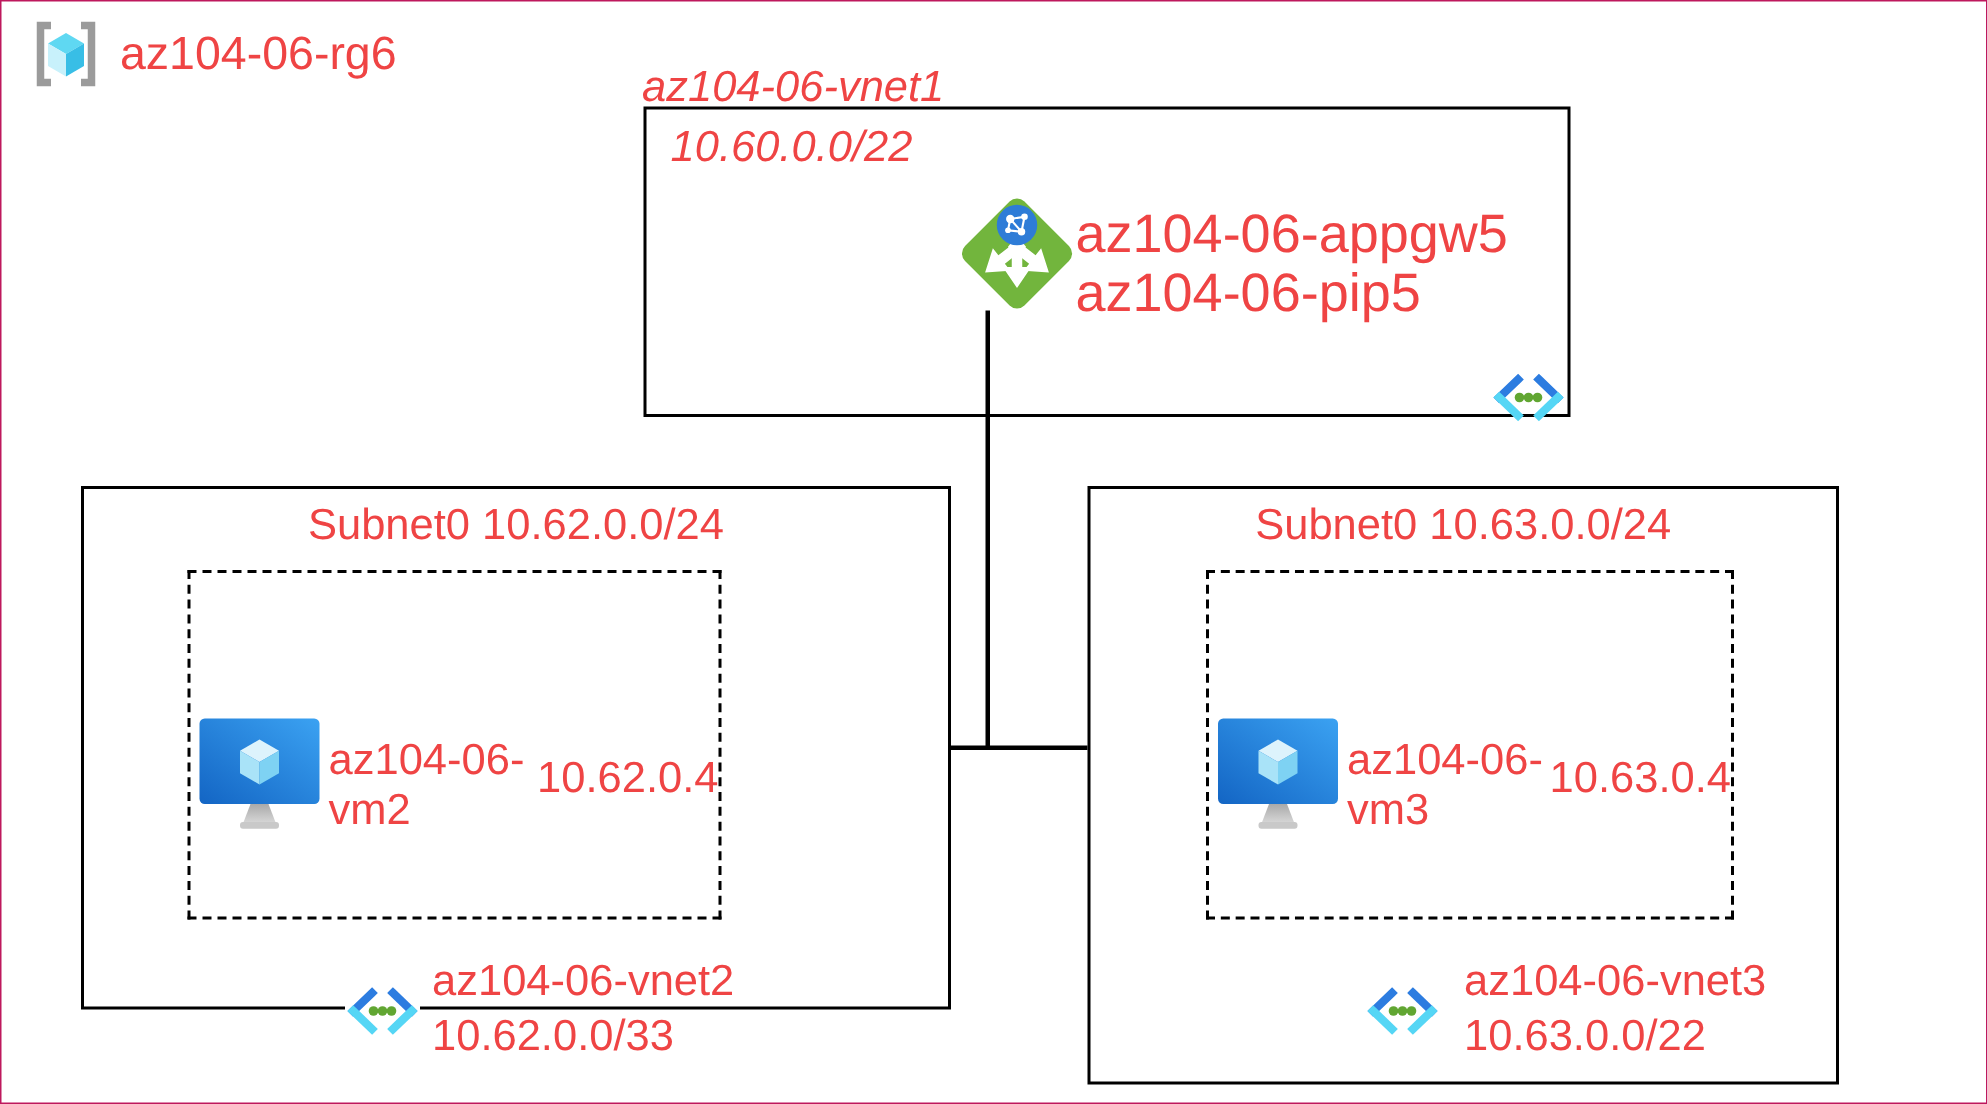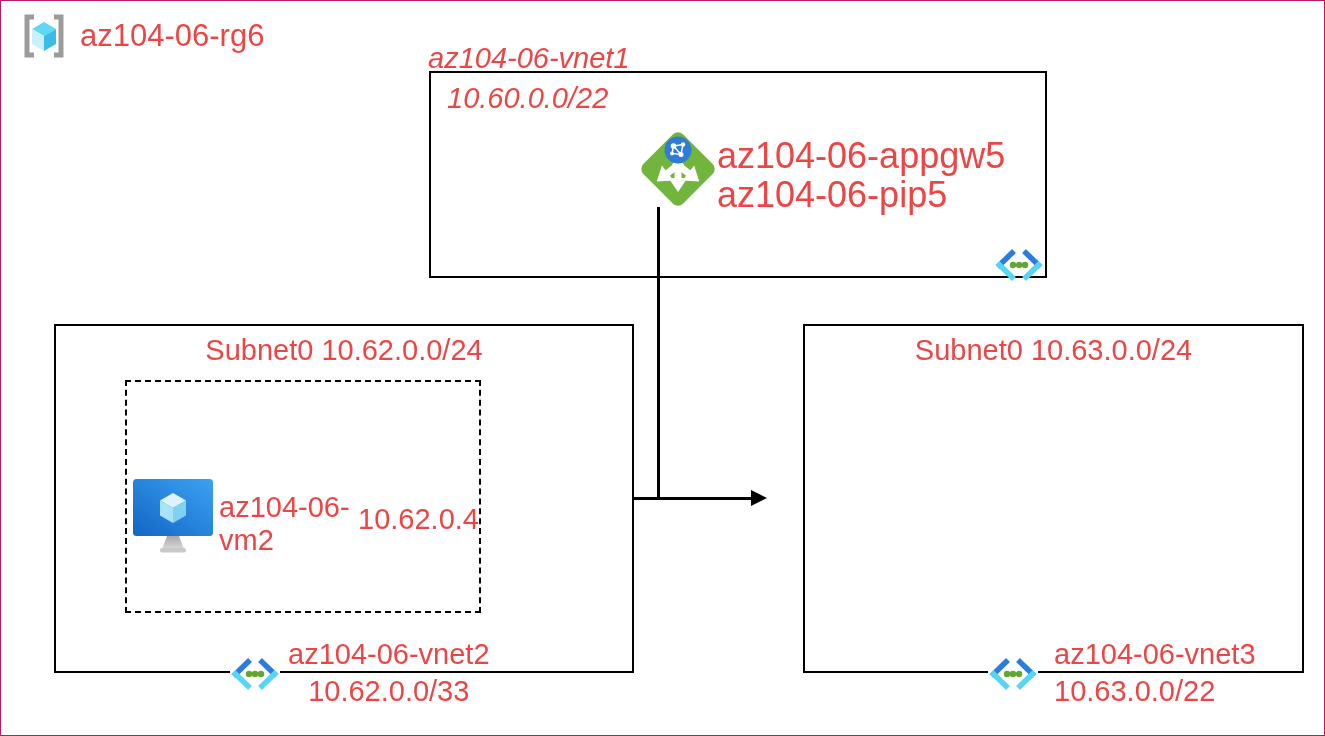--- a/index.html
+++ b/index.html
@@ -133,29 +133,38 @@
       <div class="vm-name">az104-06-vm2</div>
       <div class="vm-ip">10.62.0.4</div>
     </div>
 
     <div class="abs" style="left:174px;top:332px;background:#fff;">
       <svg width="50" height="32" viewBox="0 0 50 32">
           <use href="#peering"></use>
         </svg>
     </div>
 
-    <div class="name-block" style="left:232px;top:310px;text-align:center;">
+    <div class="name-block" style="left:232px;top:310px;">
       <div>az104-06-vnet2</div>
       <div>10.62.0.0/33</div>
     </div>
   </div>
 
-  <div class="box" style="left:802px;top:323px;width:501px;height:349px;">
+  <div class="box" style="left:724px;top:323px;width:501px;height:399px;">
     <div class="subnet-label">Subnet0 10.63.0.0/24</div>
 
+    <div class="dashed" style="left:77px;top:54px;width:352px;height:233px;padding-top:38px;">
+      <span>
+        <svg width="92" height="76" viewBox="0 0 92 76">
+            <use href="#vmicon"></use>
+          </svg>
+      </span>
+      <div class="vm-name">az104-06-vm3</div>
+      <div class="vm-ip">10.63.0.4</div>
+    </div>
 
     <div class="abs" style="left:183px;top:332px;background:#fff;">
       <svg width="50" height="32" viewBox="0 0 50 32">
           <use href="#peering"></use>
         </svg>
     </div>
 
     <div class="name-block" style="left:249px;top:310px;">
       <div>az104-06-vnet3</div>
       <div>10.63.0.0/22</div>

